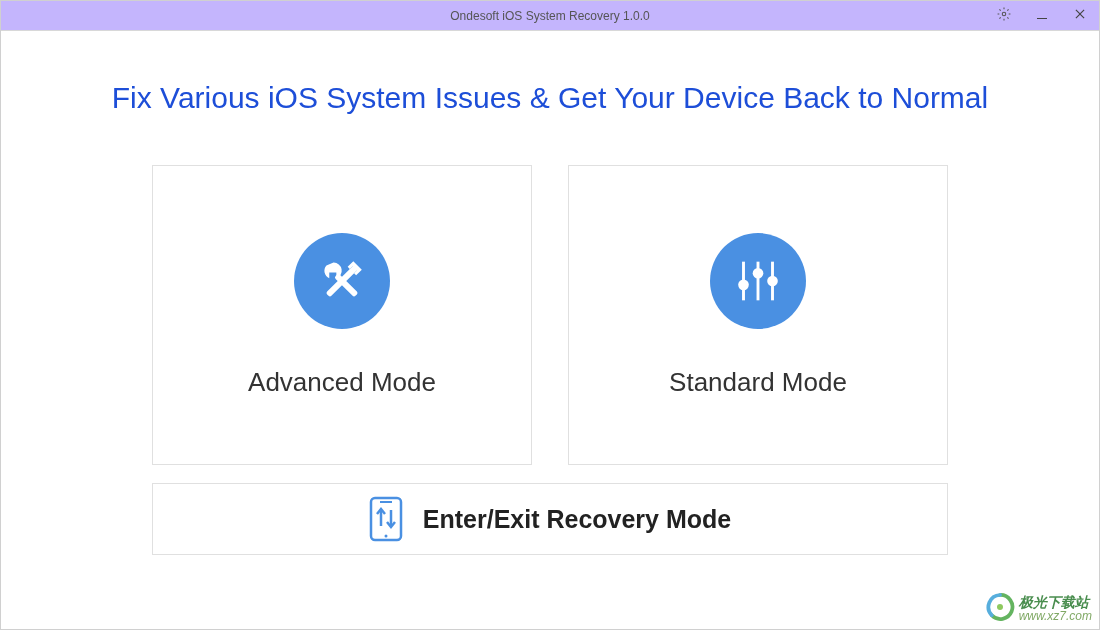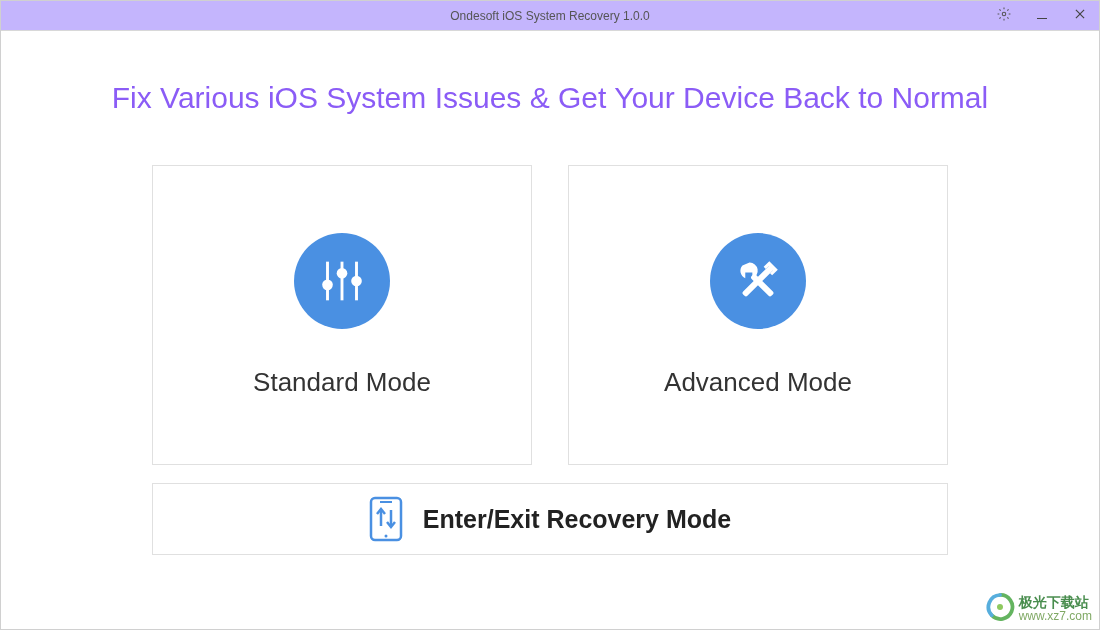--- a/index.html
+++ b/index.html
@@ -63,21 +63,21 @@
     }
     .content {
       flex: 1;
       padding: 50px 0 30px 0;
       display: flex;
       flex-direction: column;
       align-items: center;
     }
     .heading {
       font-size: 30px;
-      color: #8b5cf6;
+      color: #1d4ed8;
       font-weight: 400;
       text-align: center;
       margin-bottom: 50px;
     }
     .modes-row {
       display: flex;
       gap: 36px;
       justify-content: center;
     }
     .mode-card {
@@ -136,20 +136,21 @@
       opacity: 0.85;
     }
     .watermark-logo svg {
       width: 30px;
       height: 30px;
     }
     .watermark-text {
       display: flex;
       flex-direction: column;
       line-height: 1.1;
+      font-style: italic;
     }
     .watermark-cn {
       font-size: 14px;
       color: #2a7a30;
       font-weight: bold;
     }
     .watermark-url {
       font-size: 12px;
       color: #6a9a4a;
     }
@@ -180,48 +181,48 @@
           </svg>
         </span>
       </div>
     </div>
   </div>
 
   <div class="content">
     <h1 class="heading">Fix Various iOS System Issues &amp; Get Your Device Back to Normal</h1>
 
     <div class="modes-row">
-      <div class="mode-card">
-        <div class="mode-icon">
-          <svg width="58" height="58" viewBox="0 0 60 60">
-            <line x1="15" y1="10" x2="15" y2="50" stroke="#fff" stroke-width="3"></line>
-            <line x1="30" y1="10" x2="30" y2="50" stroke="#fff" stroke-width="3"></line>
-            <line x1="45" y1="10" x2="45" y2="50" stroke="#fff" stroke-width="3"></line>
-            <circle cx="15" cy="34" r="5.5" fill="#fff"></circle>
-            <circle cx="30" cy="22" r="5.5" fill="#fff"></circle>
-            <circle cx="45" cy="30" r="5.5" fill="#fff"></circle>
-          </svg>
-        </div>
-        <div class="mode-label">Standard Mode</div>
-      </div>
-
       <div class="mode-card">
         <div class="mode-icon">
           <svg width="60" height="60" viewBox="0 0 60 60">
             <g transform="rotate(45 30 30)">
               <rect x="27" y="10" width="6" height="40" rx="2" fill="#fff"></rect>
               <path d="M24 8 L36 8 L36 16 L33 16 L33 12 L27 12 L27 16 L24 16 Z" fill="#fff"></path>
             </g>
             <g transform="rotate(-45 30 30)">
               <path d="M30 8 a8 8 0 0 0 -7 11 l4 -4 l5 5 l-4 4 a8 8 0 0 0 9 -13 z" fill="#fff"></path>
               <rect x="27" y="22" width="6" height="28" rx="2" fill="#fff"></rect>
             </g>
           </svg>
         </div>
         <div class="mode-label">Advanced Mode</div>
+      </div>
+
+      <div class="mode-card">
+        <div class="mode-icon">
+          <svg width="58" height="58" viewBox="0 0 60 60">
+            <line x1="15" y1="10" x2="15" y2="50" stroke="#fff" stroke-width="3"></line>
+            <line x1="30" y1="10" x2="30" y2="50" stroke="#fff" stroke-width="3"></line>
+            <line x1="45" y1="10" x2="45" y2="50" stroke="#fff" stroke-width="3"></line>
+            <circle cx="15" cy="34" r="5.5" fill="#fff"></circle>
+            <circle cx="30" cy="22" r="5.5" fill="#fff"></circle>
+            <circle cx="45" cy="30" r="5.5" fill="#fff"></circle>
+          </svg>
+        </div>
+        <div class="mode-label">Standard Mode</div>
       </div>
     </div>
 
     <div class="recovery-bar">
       <span class="phone-icon">
         <svg width="34" height="46" viewBox="0 0 34 46">
           <rect x="2" y="2" width="30" height="42" rx="4" fill="none" stroke="#4a90e2" stroke-width="2.5"></rect>
           <line x1="11" y1="6" x2="23" y2="6" stroke="#4a90e2" stroke-width="2"></line>
           <circle cx="17" cy="40" r="1.5" fill="#4a90e2"></circle>
           <line x1="12" y1="30" x2="12" y2="14" stroke="#4a90e2" stroke-width="2.5"></line>

